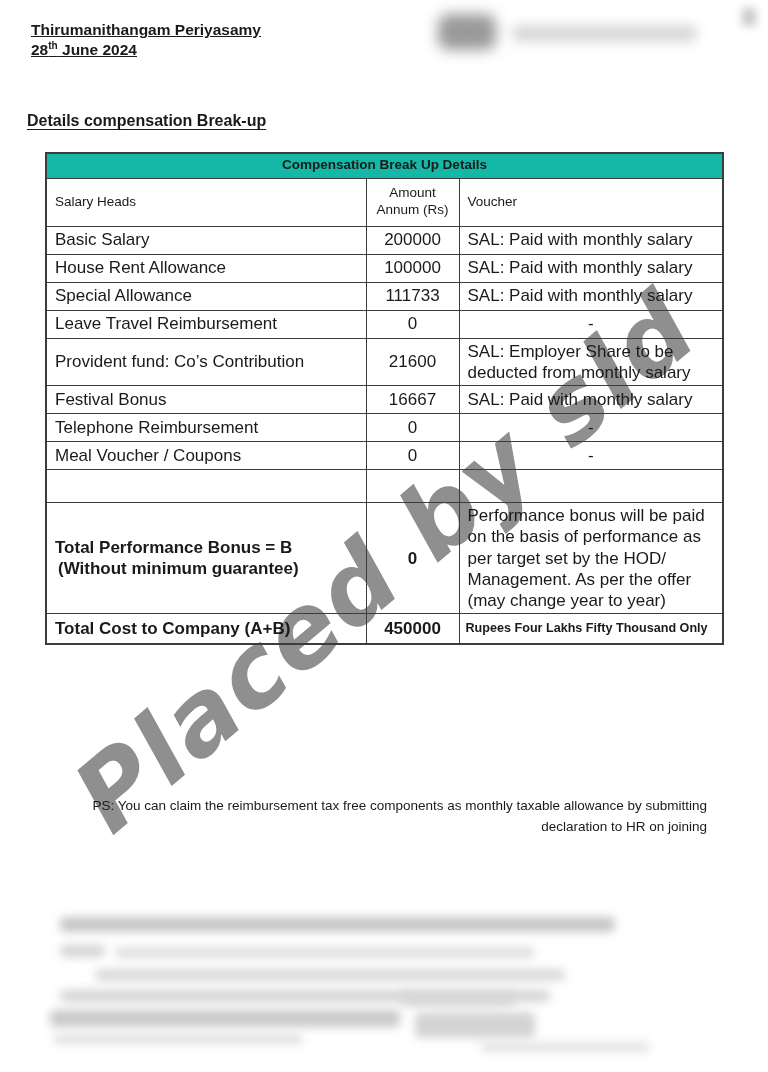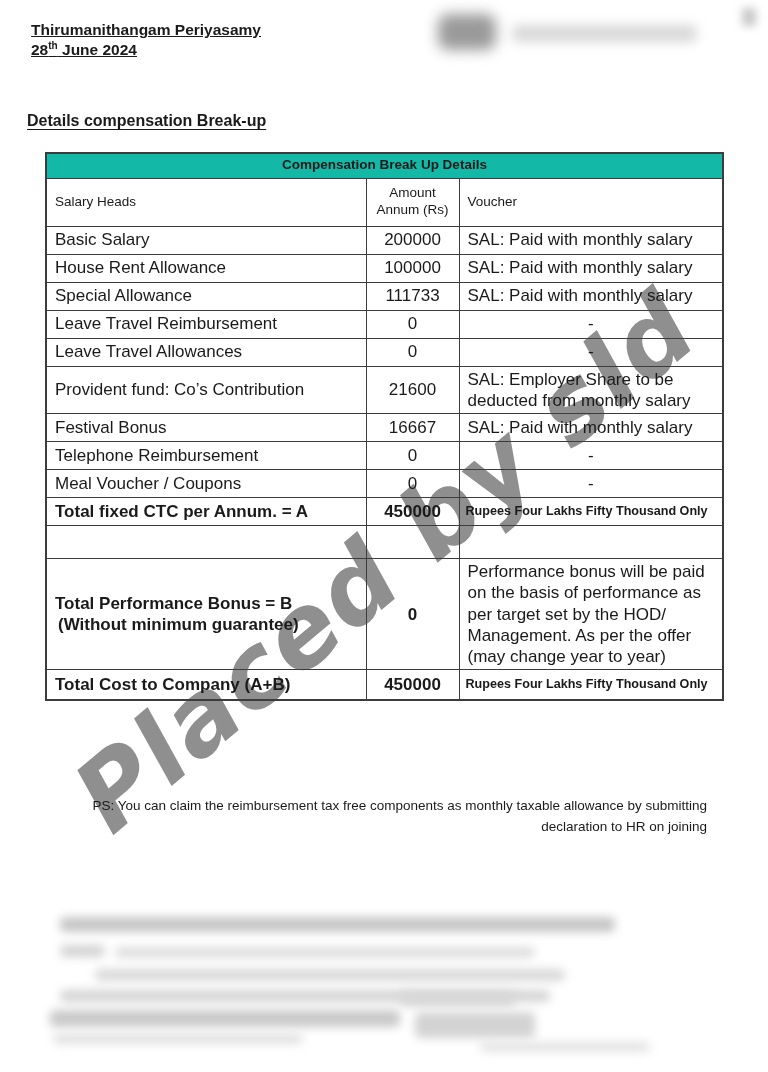--- a/index.html
+++ b/index.html
@@ -148,49 +148,39 @@
       <tr class="r-std">
         <td>Special Allowance</td>
         <td class="amt">111733</td>
         <td class="rem">SAL: Paid with monthly salary</td>
       </tr>
       <tr class="r-std">
         <td>Leave Travel Reimbursement</td>
         <td class="amt">0</td>
         <td class="rem tc">-</td>
       </tr>
-      <tr class="r-std">
-        <td>Leave Travel Allowances</td>
-        <td class="amt">0</td>
-        <td class="rem tc">-</td>
-      </tr>
       <tr class="r-pf">
         <td>Provident fund: Co’s Contribution</td>
         <td class="amt">21600</td>
         <td class="rem">SAL: Employer Share to be deducted from monthly salary</td>
       </tr>
       <tr class="r-std">
         <td>Festival Bonus</td>
         <td class="amt">16667</td>
         <td class="rem">SAL: Paid with monthly salary</td>
       </tr>
       <tr class="r-std">
         <td>Telephone Reimbursement</td>
         <td class="amt">0</td>
         <td class="rem tc">-</td>
       </tr>
       <tr class="r-std">
         <td>Meal Voucher / Coupons</td>
         <td class="amt">0</td>
         <td class="rem tc">-</td>
-      </tr>
-      <tr class="r-std bold">
-        <td>Total fixed CTC per Annum. = A</td>
-        <td class="amt">450000</td>
-        <td class="rem nowrap">Rupees Four Lakhs Fifty Thousand Only</td>
       </tr>
       <tr class="r-empty">
         <td></td>
         <td class="amt"></td>
         <td class="rem"></td>
       </tr>
       <tr class="r-perf">
         <td class="b">
           <div>Total Performance Bonus = B</div>
           <div class="head-line2">(Without minimum guarantee)</div>

